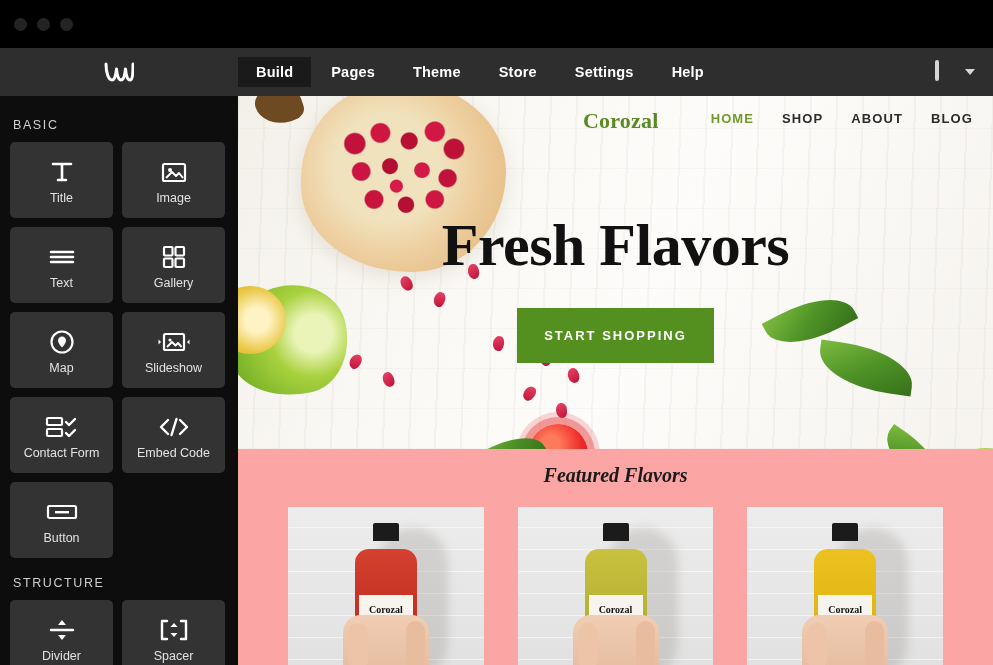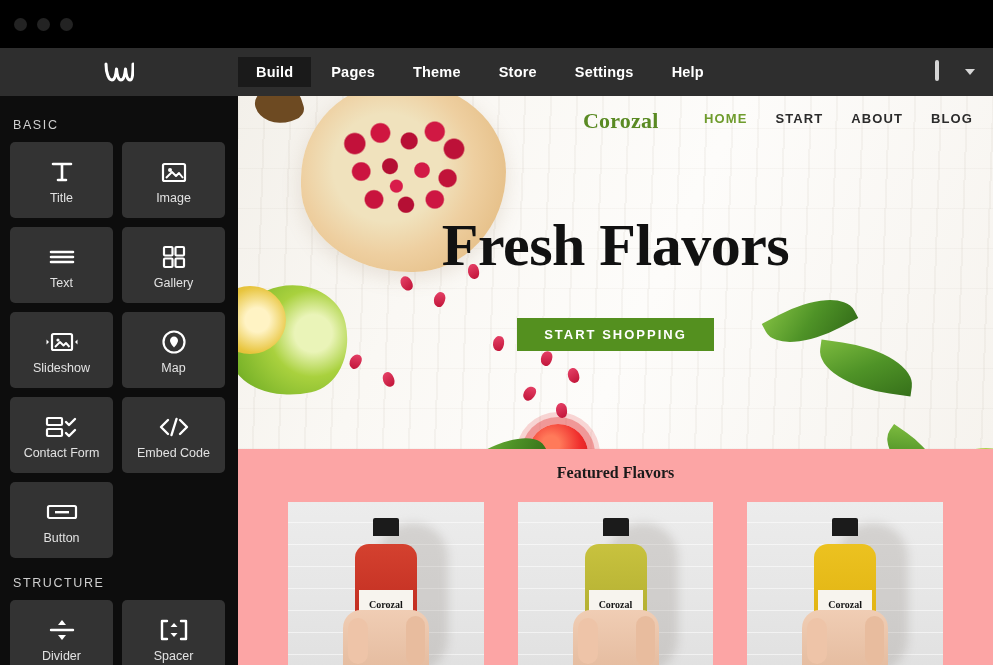--- a/index.html
+++ b/index.html
@@ -51,22 +51,22 @@
   .site-head { position:absolute; top:0; left:0; right:0; height:52px; display:flex; align-items:center; z-index:6; }
   .brand { position:absolute; left:345px; top:12px; font-family:"Liberation Serif", serif;
            font-size:22px; font-weight:bold; color:#5a8a23; letter-spacing:.2px; cursor:pointer; }
   .site-nav { position:absolute; right:20px; top:15px; display:flex; gap:28px; }
   .site-nav a { font-size:13px; letter-spacing:1.1px; color:#2b2b2b; text-decoration:none; font-weight:600; cursor:pointer; }
   .site-nav a.cur { color:#6f9c2d; }
 
   .hero-center { position:absolute; left:0; right:0; top:115px; text-align:center; z-index:6; }
   .hero-title { font-family:"Liberation Serif", serif; font-weight:bold; font-size:60px; color:#111;
                 letter-spacing:-.5px; }
-  .cta { display:inline-block; margin-top:38px; background:#54901f; color:#fff; font-size:13px;
-         font-weight:bold; letter-spacing:2px; padding:9px 27px; cursor:pointer; }
+  .cta { display:inline-block; margin-top:28px; background:#54901f; color:#fff; font-size:13px;
+         font-weight:bold; letter-spacing:2px; padding:20px 27px; cursor:pointer; }
 
   
   .pomegranate { position:absolute; left:63px; top:-14px; width:205px; height:190px; z-index:3;
      background:radial-gradient(circle at 42% 45%, #f0e2bd 0 34%, #eecfa0 55%, #e6c089 78%, #d9ae74 100%);
      border-radius:48% 52% 46% 54%/52% 48% 54% 46%; box-shadow:0 6px 20px rgba(150,120,90,.18); }
   .pom-seeds { position:absolute; inset:14% 10% 16% 12%; border-radius:50%;
      background:
        radial-gradient(circle at 18% 26%, #c2113a 0 6%, transparent 7%),
        radial-gradient(circle at 34% 18%, #cf1640 0 6%, transparent 7%),
        radial-gradient(circle at 52% 24%, #b80f35 0 6%, transparent 7%),
@@ -102,21 +102,21 @@
   .lf2 { left:580px; top:250px; width:96px; height:44px; transform:rotate(8deg); }
   .lf3 { left:225px; top:345px; width:82px; height:36px; transform:rotate(-32deg); }
   .lf4 { left:640px; top:345px; width:70px; height:34px; transform:rotate(35deg); }
 
   .lime-ball { position:absolute; left:693px; top:352px; width:110px; height:110px; border-radius:50%; z-index:4;
      background:radial-gradient(circle at 35% 30%, #c3e05a 0 22%, #8dbd33 55%, #5e8f1f 100%); }
   .seed { position:absolute; width:11px; height:15px; border-radius:52% 48% 45% 55%;
      background:linear-gradient(160deg,#e8446a,#bf1236); z-index:4; }
 
   .featured { text-align:center; padding-top:15px; }
-  .featured h3 { font-family:"Liberation Serif", serif; font-size:16px; font-weight:bold; color:#1a1a1a; }
+  .featured h3 { font-family:"Liberation Serif", serif; font-size:20px; font-weight:bold; color:#1a1a1a;font-style:italic; }
   .prod-row { display:flex; gap:34px; padding:20px 50px 0 50px; }
   .prod-card { flex:1; height:175px; position:relative; overflow:hidden;
      background:linear-gradient(180deg,#ececec 0%,#e6e6e6 55%,#e0e0e0 100%); cursor:pointer; }
   .brick { position:absolute; inset:0;
      background-image:repeating-linear-gradient(0deg, rgba(255,255,255,.55) 0 1px, rgba(255,255,255,0) 1px 22px); }
   .shadowblob { position:absolute; right:18%; top:12%; width:70px; height:150px; border-radius:40px;
      background:rgba(120,112,100,.20); filter:blur(5px); }
   .bottle { position:absolute; left:50%; transform:translateX(-50%); top:16px; width:62px; height:160px; }
   .cap { position:absolute; left:50%; transform:translateX(-50%); top:0; width:26px; height:18px;
      background:#1b1b1b; border-radius:2px 2px 0 0; }
@@ -214,39 +214,39 @@
               <rect x="13.5" y="2" width="8.5" height="8.5" rx="1" stroke="#fff" stroke-width="2.2" fill="none"></rect>
               <rect x="2" y="13.5" width="8.5" height="8.5" rx="1" stroke="#fff" stroke-width="2.2" fill="none"></rect>
               <rect x="13.5" y="13.5" width="8.5" height="8.5" rx="1" stroke="#fff" stroke-width="2.2" fill="none"></rect>
             </svg>
         </span>
         <span class="lbl">Gallery</span>
       </div>
 
       <div class="tile">
         <span class="ic">
+          <svg width="26" height="26" viewBox="0 0 26 26">
+              <circle cx="13" cy="13" r="10.5" stroke="#fff" stroke-width="2.2" fill="none"></circle>
+              <path d="M13 7.5c-2.2 0-4 1.8-4 4 0 3 4 7 4 7s4-4 4-7c0-2.2-1.8-4-4-4z" fill="#fff"></path>
+            </svg>
+        </span>
+        <span class="lbl">Map</span>
+      </div>
+
+      <div class="tile">
+        <span class="ic">
           <svg width="34" height="23" viewBox="0 0 34 23">
               <rect x="7" y="3" width="20" height="16" rx="1.5" stroke="#fff" stroke-width="2.2" fill="none"></rect>
               <circle cx="13" cy="9" r="1.6" fill="#fff"></circle>
               <path d="M10 16l5-5 3.5 3.5 2.5-2.5 3.5 4" stroke="#fff" stroke-width="1.9" fill="none" stroke-linejoin="round"></path>
               <path d="M4 11l-2.5-2.5v5z" fill="#fff"></path>
               <path d="M30 11l2.5-2.5v5z" fill="#fff"></path>
             </svg>
         </span>
         <span class="lbl">Slideshow</span>
-      </div>
-
-      <div class="tile">
-        <span class="ic">
-          <svg width="26" height="26" viewBox="0 0 26 26">
-              <circle cx="13" cy="13" r="10.5" stroke="#fff" stroke-width="2.2" fill="none"></circle>
-              <path d="M13 7.5c-2.2 0-4 1.8-4 4 0 3 4 7 4 7s4-4 4-7c0-2.2-1.8-4-4-4z" fill="#fff"></path>
-            </svg>
-        </span>
-        <span class="lbl">Map</span>
       </div>
 
       <div class="tile">
         <span class="ic">
           <svg width="34" height="24" viewBox="0 0 34 24">
               <rect x="2" y="3" width="15" height="7" rx="1" stroke="#fff" stroke-width="2.2" fill="none"></rect>
               <rect x="2" y="14" width="15" height="7" rx="1" stroke="#fff" stroke-width="2.2" fill="none"></rect>
               <path d="M21 7l3 3 6-6" stroke="#fff" stroke-width="2.4" fill="none" stroke-linecap="round" stroke-linejoin="round"></path>
               <path d="M21 18l3 3 6-6" stroke="#fff" stroke-width="2.4" fill="none" stroke-linecap="round" stroke-linejoin="round"></path>
             </svg>
@@ -328,21 +328,21 @@
       <div class="seed" style="left:163px;top:180px;transform:rotate(-28deg)"></div>
       <div class="seed" style="left:196px;top:196px;transform:rotate(18deg)"></div>
       <div class="seed" style="left:230px;top:168px;transform:rotate(-9deg)"></div>
       <div class="seed" style="left:112px;top:258px;transform:rotate(31deg)"></div>
       <div class="seed" style="left:145px;top:276px;transform:rotate(-20deg)"></div>
 
       <div class="site-head">
         <div class="brand">Corozal</div>
         <div class="site-nav">
           <a class="cur">HOME</a>
-          <a>START</a>
+          <a>SHOP</a>
           <a>ABOUT</a>
           <a>BLOG</a>
         </div>
       </div>
 
       <div class="hero-center">
         <div class="hero-title">Fresh Flavors</div>
         <div class="cta">START SHOPPING</div>
       </div>
     </div>

